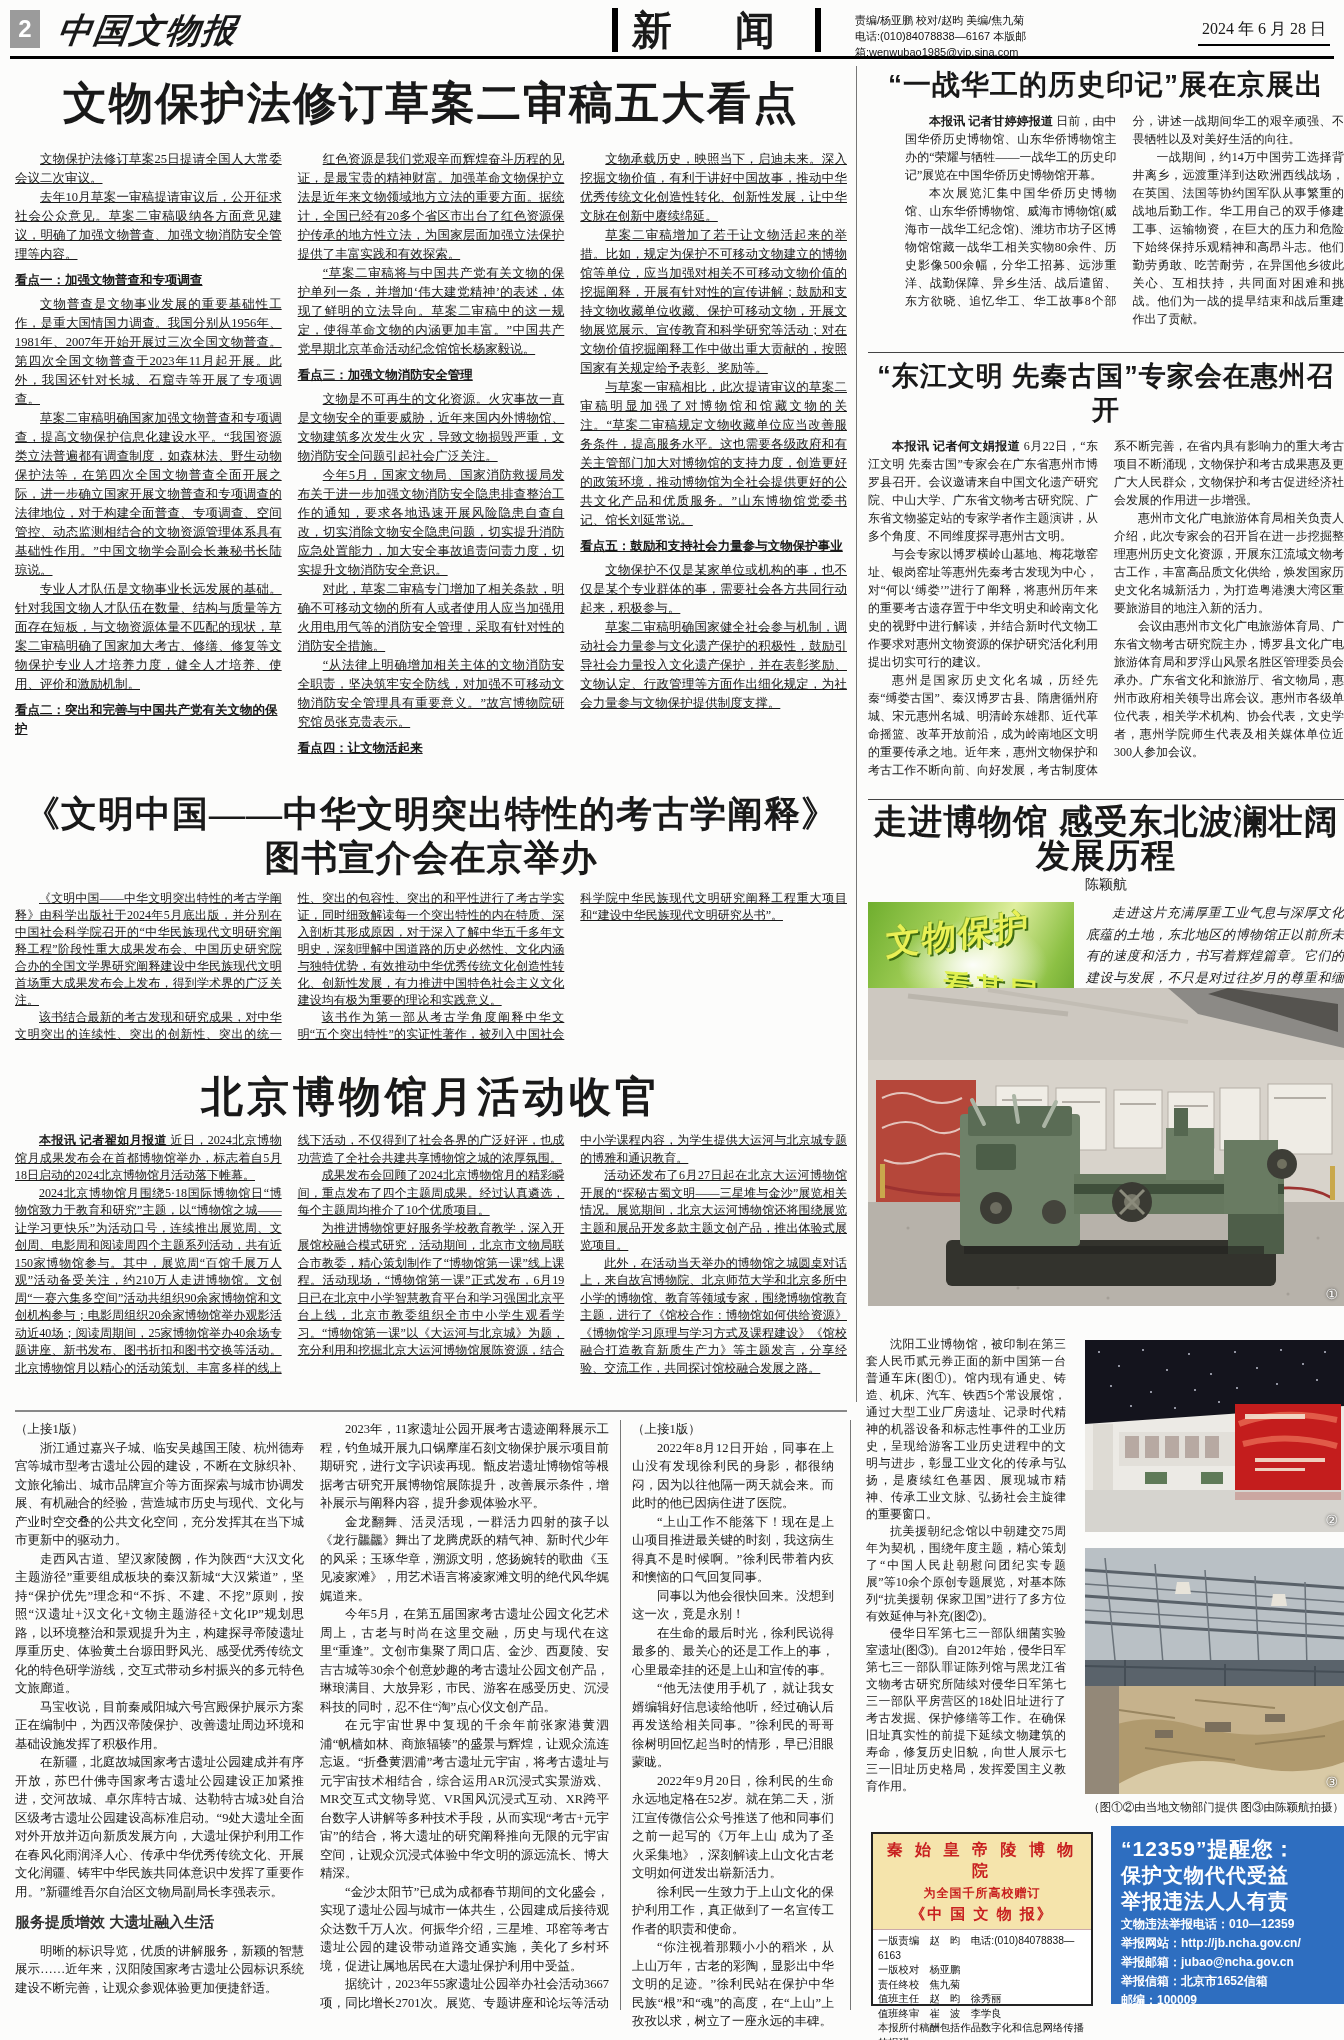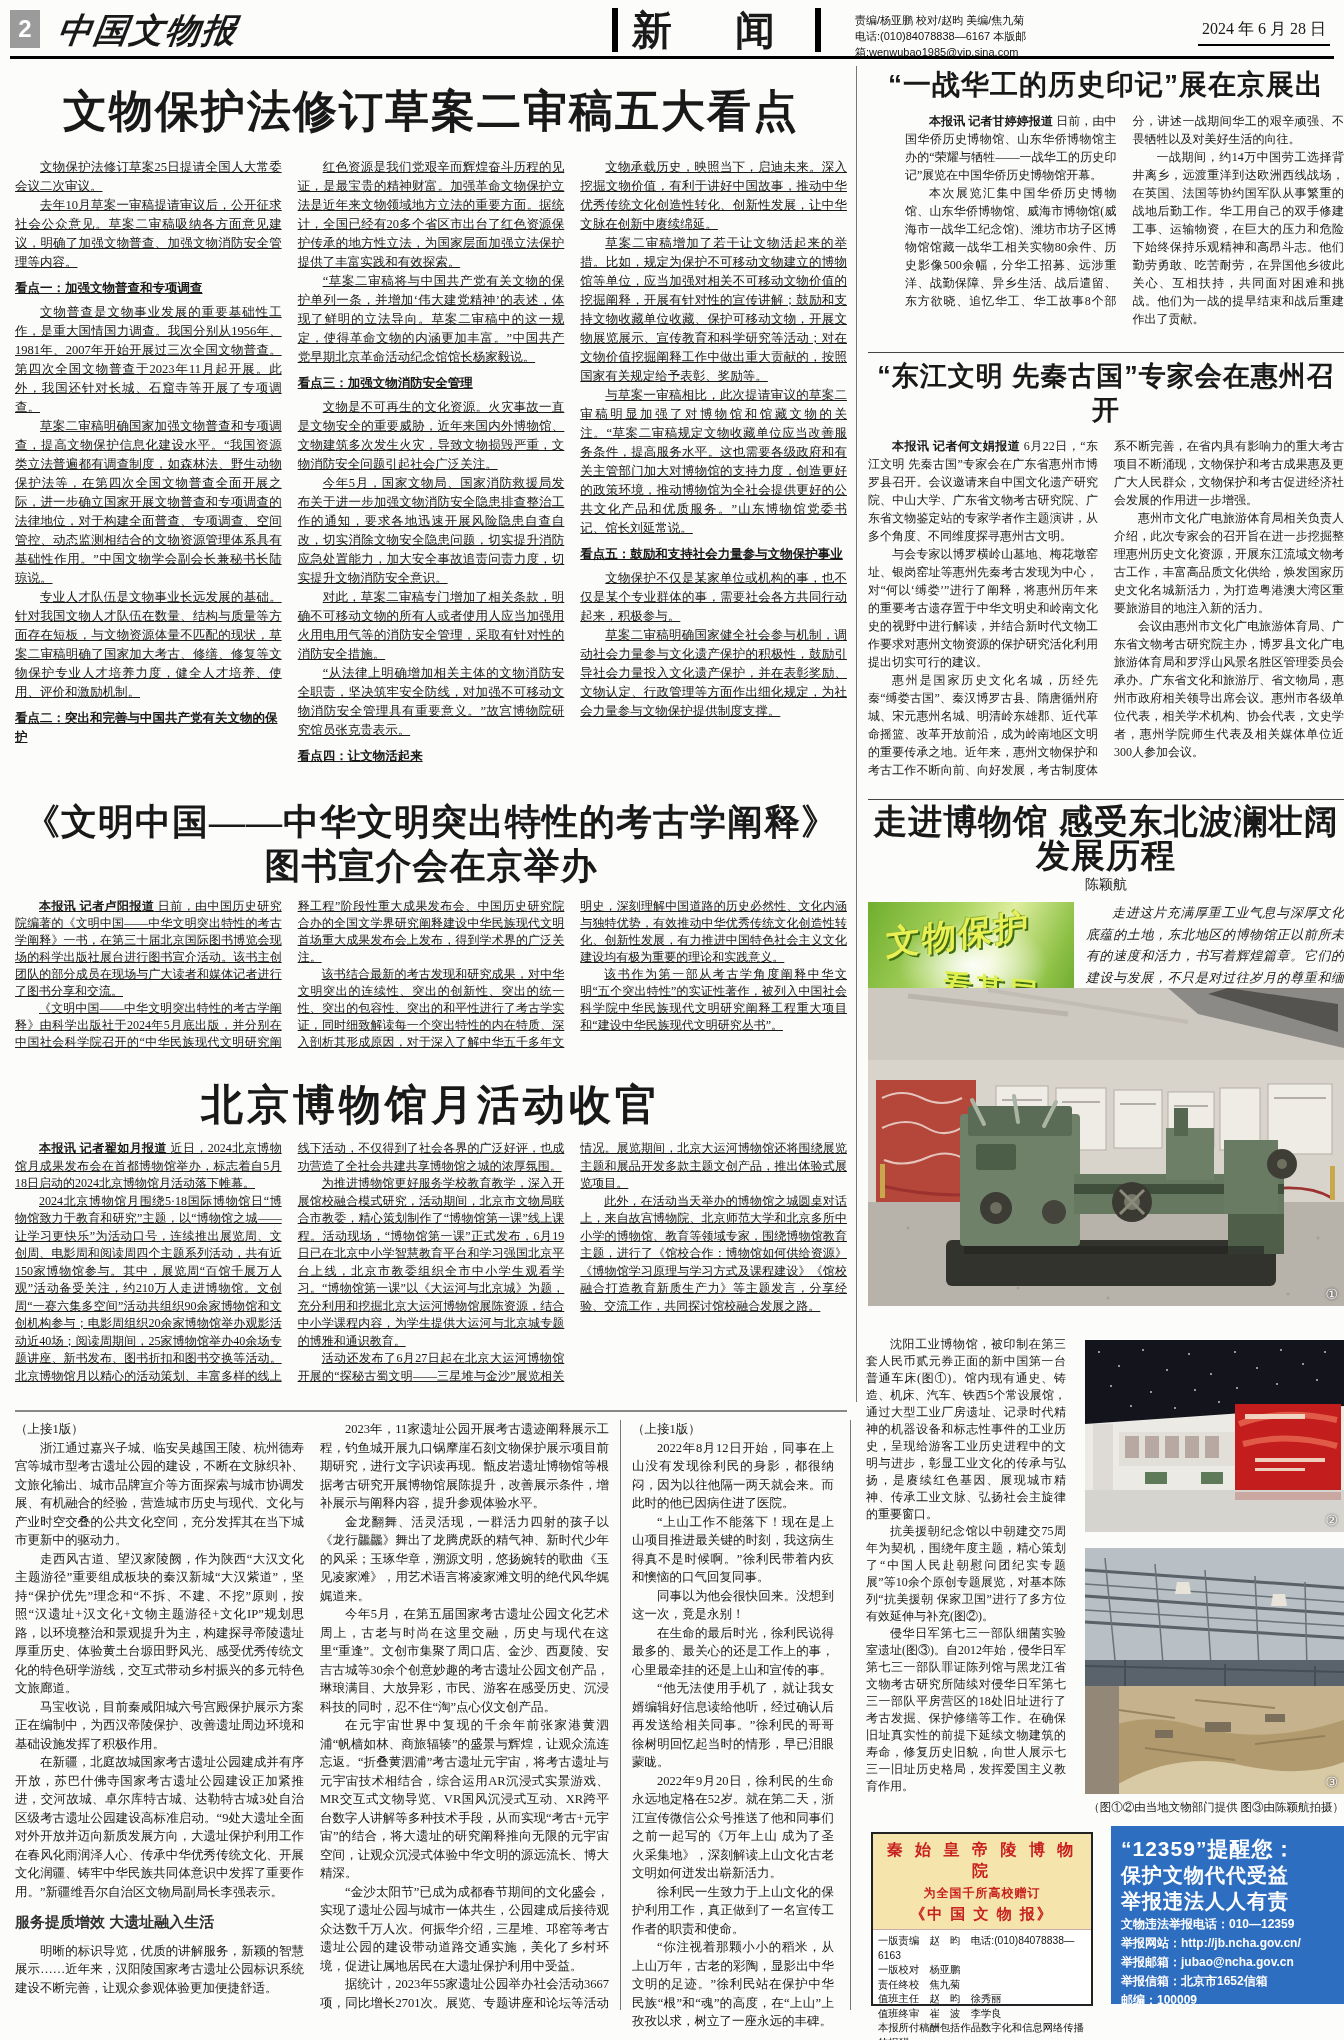--- a/index.html
+++ b/index.html
@@ -19,21 +19,21 @@
             border-bottom:2px solid #000;padding:0 4px 4px 4px;white-space:nowrap;}
   .toprule{position:absolute;left:10px;top:56px;width:1324px;height:3px;background:#000;}
   
   .abody p{margin:0;text-indent:2em;text-align:justify;}
   .abody p.marker,.abody p.credit{text-indent:0;}
   .abody h4{font-family:"Liberation Sans",sans-serif;font-weight:700;margin:7px 0 5px 0;text-indent:0;}
   .cols3{column-count:3;column-gap:16px;column-fill:auto;overflow:hidden;text-decoration:underline;}
   .cols2{column-count:2;column-gap:16px;column-fill:auto;overflow:hidden;}
   .vline{position:absolute;width:1px;background:#777;}
   
-  .main-zone{position:absolute;left:15px;top:80px;width:832px;}
+  .main-zone{position:absolute;left:15px;top:72px;width:832px;}
   .h-main{font:900 44px/52px "Liberation Serif",serif;text-align:center;letter-spacing:2px;margin:6px 0 20px 0;}
   .mainbody{height:628px;font-size:12.5px;line-height:19px;}
   .h-book{font:900 36px/44px "Liberation Serif",serif;text-align:center;letter-spacing:1px;}
   .bookbody{height:168px;font-size:12px;line-height:17px;margin-top:10px;}
   .h-bj{font:900 42px/50px "Liberation Serif",serif;text-align:center;letter-spacing:4px;margin:14px 0 10px 0;}
   .bjbody{height:262px;font-size:12px;line-height:17.5px;}
   
   .sidebar{position:absolute;left:868px;top:64px;width:476px;}
   .h-side{font:800 28px/34px "Liberation Sans",sans-serif;text-align:center;letter-spacing:1px;margin:4px 0 10px 0;}
   .yzbody{height:230px;font-size:12px;line-height:18px;margin-left:37px;}
@@ -118,30 +118,30 @@
         <p>草案二审稿增加了若干让文物活起来的举措。比如，规定为保护不可移动文物建立的博物馆等单位，应当加强对相关不可移动文物价值的挖掘阐释，开展有针对性的宣传讲解；鼓励和支持文物收藏单位收藏、保护可移动文物，开展文物展览展示、宣传教育和科学研究等活动；对在文物价值挖掘阐释工作中做出重大贡献的，按照国家有关规定给予表彰、奖励等。</p>
         <p>与草案一审稿相比，此次提请审议的草案二审稿明显加强了对博物馆和馆藏文物的关注。“草案二审稿规定文物收藏单位应当改善服务条件，提高服务水平。这也需要各级政府和有关主管部门加大对博物馆的支持力度，创造更好的政策环境，推动博物馆为全社会提供更好的公共文化产品和优质服务。”山东博物馆党委书记、馆长刘延常说。</p>
         <h4>看点五：鼓励和支持社会力量参与文物保护事业</h4>
         <p>文物保护不仅是某家单位或机构的事，也不仅是某个专业群体的事，需要社会各方共同行动起来，积极参与。</p>
         <p>草案二审稿明确国家健全社会参与机制，调动社会力量参与文化遗产保护的积极性，鼓励引导社会力量投入文化遗产保护，并在表彰奖励、文物认定、行政管理等方面作出细化规定，为社会力量参与文物保护提供制度支撑。</p>
       </div>
 
     <div class="h-book" style="margin-top:14px;">《文明中国——中华文明突出特性的考古学阐释》</div>
     <div class="h-book">图书宣介会在京举办</div>
     <div class="abody cols3 bookbody">
-        <p><b>本报讯  记者卢阳报道</b>  日前，由中国历史研究院编著的《文明中国——中华文明突出特性的考古学阐释》一书，在第三十届北京国际图书博览会现场的科学出版社展台进行图书宣介活动。该书主创团队的部分成员在现场与广大读者和媒体记者进行了图书分享和交流。</p>
         <p>《文明中国——中华文明突出特性的考古学阐释》由科学出版社于2024年5月底出版，并分别在中国社会科学院召开的“中华民族现代文明研究阐释工程”阶段性重大成果发布会、中国历史研究院合办的全国文学界研究阐释建设中华民族现代文明首场重大成果发布会上发布，得到学术界的广泛关注。</p>
         <p>该书结合最新的考古发现和研究成果，对中华文明突出的连续性、突出的创新性、突出的统一性、突出的包容性、突出的和平性进行了考古学实证，同时细致解读每一个突出特性的内在特质、深入剖析其形成原因，对于深入了解中华五千多年文明史，深刻理解中国道路的历史必然性、文化内涵与独特优势，有效推动中华优秀传统文化创造性转化、创新性发展，有力推进中国特色社会主义文化建设均有极为重要的理论和实践意义。</p>
         <p>该书作为第一部从考古学角度阐释中华文明“五个突出特性”的实证性著作，被列入中国社会科学院中华民族现代文明研究阐释工程重大项目和“建设中华民族现代文明研究丛书”。</p>
       </div>
 
     <div class="h-bj">北京博物馆月活动收官</div>
     <div class="abody cols3 bjbody">
         <p><b>本报讯  记者翟如月报道</b>  近日，2024北京博物馆月成果发布会在首都博物馆举办，标志着自5月18日启动的2024北京博物馆月活动落下帷幕。</p>
         <p>2024北京博物馆月围绕5·18国际博物馆日“博物馆致力于教育和研究”主题，以“博物馆之城——让学习更快乐”为活动口号，连续推出展览周、文创周、电影周和阅读周四个主题系列活动，共有近150家博物馆参与。其中，展览周“百馆千展万人观”活动备受关注，约210万人走进博物馆。文创周“一赛六集多空间”活动共组织90余家博物馆和文创机构参与；电影周组织20余家博物馆举办观影活动近40场；阅读周期间，25家博物馆举办40余场专题讲座、新书发布、图书折扣和图书交换等活动。北京博物馆月以精心的活动策划、丰富多样的线上线下活动，不仅得到了社会各界的广泛好评，也成功营造了全社会共建共享博物馆之城的浓厚氛围。</p>
+        <p>成果发布会回顾了2024北京博物馆月的精彩瞬间，重点发布了四个主题周成果。经过认真遴选，每个主题周均推介了10个优质项目。</p>
         <p>为推进博物馆更好服务学校教育教学，深入开展馆校融合模式研究，活动期间，北京市文物局联合市教委，精心策划制作了“博物馆第一课”线上课程。活动现场，“博物馆第一课”正式发布，6月19日已在北京中小学智慧教育平台和学习强国北京平台上线，北京市教委组织全市中小学生观看学习。“博物馆第一课”以《大运河与北京城》为题，充分利用和挖掘北京大运河博物馆展陈资源，结合中小学课程内容，为学生提供大运河与北京城专题的博雅和通识教育。</p>
         <p>活动还发布了6月27日起在北京大运河博物馆开展的“探秘古蜀文明——三星堆与金沙”展览相关情况。展览期间，北京大运河博物馆还将围绕展览主题和展品开发多款主题文创产品，推出体验式展览项目。</p>
         <p>此外，在活动当天举办的博物馆之城圆桌对话上，来自故宫博物院、北京师范大学和北京多所中小学的博物馆、教育等领域专家，围绕博物馆教育主题，进行了《馆校合作：博物馆如何供给资源》《博物馆学习原理与学习方式及课程建设》《馆校融合打造教育新质生产力》等主题发言，分享经验、交流工作，共同探讨馆校融合发展之路。</p>
       </div>
   </div>
 
   <div class="sidebar">
     <div class="h-side">“一战华工的历史印记”展在京展出</div>
     <div class="abody cols2 yzbody">
         <p><b>本报讯  记者甘婷婷报道</b>  日前，由中国华侨历史博物馆、山东华侨博物馆主办的“荣耀与牺牲——一战华工的历史印记”展览在中国华侨历史博物馆开幕。</p>

